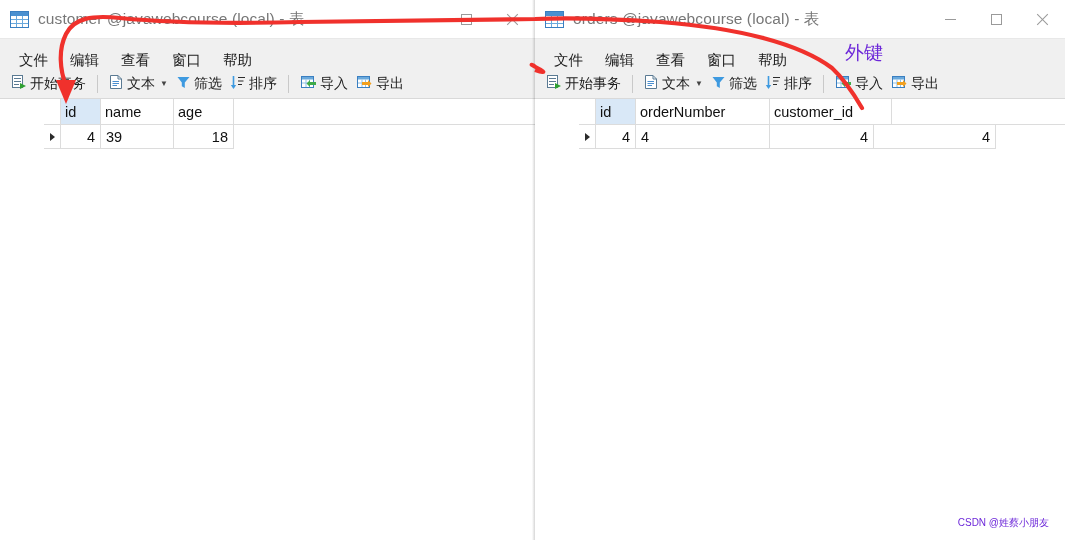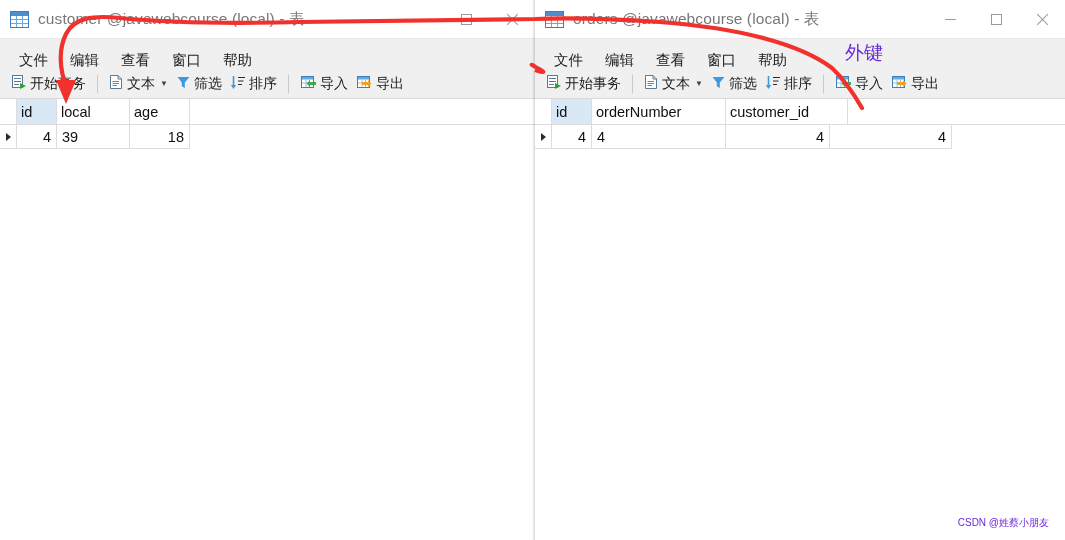--- a/index.html
+++ b/index.html
@@ -152,20 +152,21 @@
 
   
   .grid {
     background: #ffffff;
     font-size: 14.5px;
     color: #111111;
   }
   .grid-row {
     display: flex;
     align-items: stretch;
+    padding-left: 44px;
   }
   .hdr-row { height: 26px; }
   .data-row { height: 24px; }
 
   .rowmark {
     width: 17px;
     flex: 0 0 17px;
     border-bottom: 1px solid #dcdcdc;
     border-right: 1px solid #dcdcdc;
     background: #ffffff;
@@ -348,21 +349,21 @@
           </svg>
         </span>
         <span class="tb-label">导出</span>
       </div>
     </div>
 
     <div class="grid">
       <div class="grid-row hdr-row">
         <div class="rowmark"></div>
         <div class="cell hdr sel" style="width:40px;flex:0 0 40px;">id</div>
-        <div class="cell hdr" style="width:73px;flex:0 0 73px;">local</div>
+        <div class="cell hdr" style="width:73px;flex:0 0 73px;">name</div>
         <div class="cell hdr" style="width:60px;flex:0 0 60px;">age</div>
         <div class="tail"></div>
       </div>
       <div class="grid-row data-row">
         <div class="rowmark">
             <i class="tri"></i>
           </div>
         <div class="cell num" style="width:40px;flex:0 0 40px;">4</div>
         <div class="cell txt" style="width:73px;flex:0 0 73px;">39</div>
         <div class="cell num" style="width:60px;flex:0 0 60px;">18</div>

